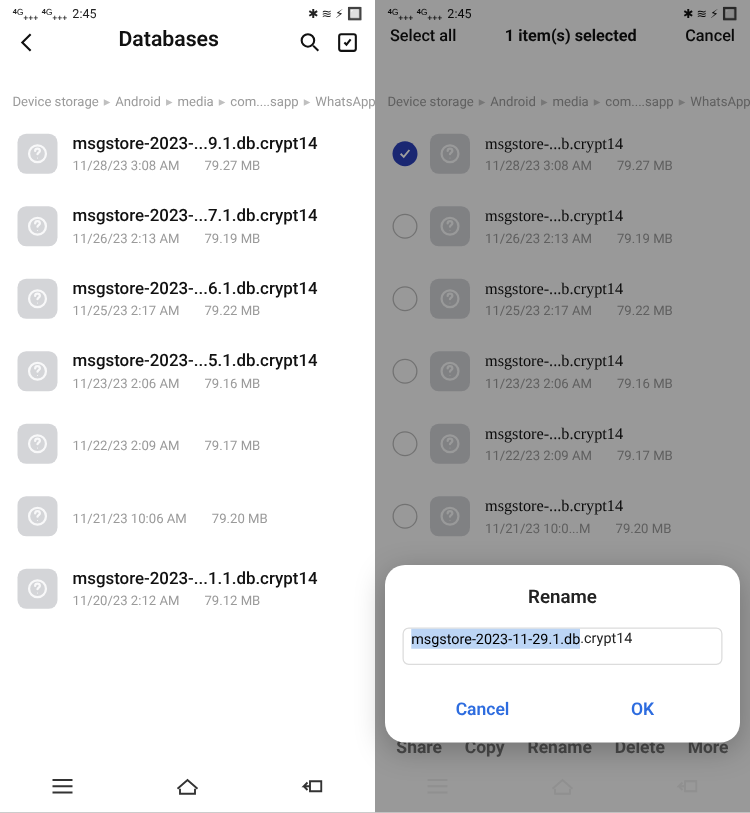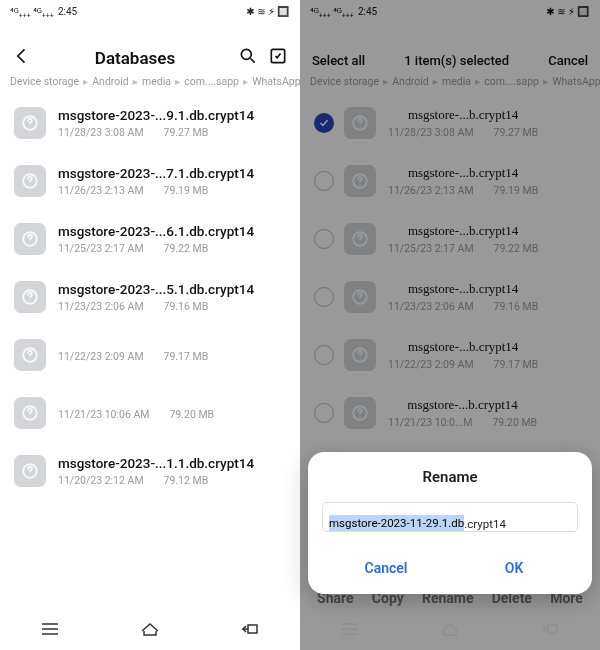--- a/index.html
+++ b/index.html
@@ -8,36 +8,36 @@
   .pane { width: 300px; height: 650px; position: relative; display: flex; flex-direction: column; }
   .pane.right { background: #f7f7f7; }
   .pane.right .dim { position:absolute; inset:0; background: rgba(0,0,0,.38); z-index: 2; pointer-events:none; }
 
   
   .status { height: 22px; display:flex; align-items:center; justify-content:space-between; padding: 0 10px; font-size: 10px; color:#222; }
   .status .l, .status .r { display:flex; align-items:center; gap:4px; }
   .right .status { color:#111; }
 
   
-  .header { height: 46px; display:flex; align-items:flex-end; padding: 0 10px; gap:6px; }
+  .header { height: 46px; display:flex; align-items:flex-start; padding: 0 10px; gap:6px; }
   .header .title { flex:1; text-align:center; font-size:17px; font-weight:600; color:#111; }
   .right .header { justify-content: space-between; padding: 0 12px; }
   .sel { font-size:13px; font-weight:500; color:#111; }
-  .sel.mid { flex:1; text-align:center; }
+  .sel.mid { flex:1; text-align:center;font-weight:bold; }
 
   .icon-btn { width:24px; height:24px; display:flex; align-items:center; justify-content:center; }
   svg { display:block; }
 
   
   .crumb { height:26px; display:flex; align-items:center; gap:4px; padding: 0 10px; font-size:10.5px; color:#9a9a9a; overflow:hidden; white-space:nowrap; }
   .crumb .arr { color:#c0c0c0; }
 
   
   .list { flex:1; overflow:hidden; }
-  .item { display:flex; align-items:center; padding: 8px 14px; height:58px;text-align:center; }
+  .item { display:flex; align-items:center; padding: 8px 14px; height:58px; }
   .thumb { width:32px; height:32px; border-radius:7px; background:#d4d5d8; display:flex; align-items:center; justify-content:center; margin-right:12px; flex-shrink:0; }
   .thumb svg { opacity:.85; }
   .meta { display:flex; flex-direction:column; min-width:0; }
   .fname { font-size:13.5px; color:#111; font-weight:500; white-space:nowrap; overflow:hidden; text-overflow:ellipsis; }
   .sub { font-size:10.5px; color:#9a9a9a; margin-top:3px; display:flex; gap:20px; }
   .check { width:20px; height:20px; border-radius:50%; margin-right:10px; flex-shrink:0; display:flex; align-items:center; justify-content:center; }
   .check.unchecked { border:1.5px solid #b8b8b8; }
   .check.checked { background:#2a3fb8; }
   .right .item { padding: 8px 10px 8px 14px; }
   .right .thumb { background:#cfd0d4; }
@@ -50,21 +50,21 @@
   
   .navbar { position:absolute; left:0; right:0; bottom:0; height:42px; display:flex; align-items:center; justify-content:space-around; }
   .right .navbar svg path, .right .navbar svg rect { stroke:#e8e8e8; }
 
   
   .actions { position:absolute; left:0; right:0; bottom:42px; height:18px; display:flex; justify-content:space-around; font-size:14px; color:#777; padding:0 8px;font-weight:bold; }
 
   
   .dialog { position:absolute; left:8px; right:8px; bottom:56px; background:#fff; border-radius:16px; z-index:3; padding:16px 14px 8px; box-shadow:0 6px 24px rgba(0,0,0,.25); }
   .dialog h3 { text-align:center; font-size:15px; font-weight:600; color:#222; margin-bottom:16px; }
-  .field { border:1px solid #dcdcdc; border-radius:5px; height:30px; display:flex; align-items:flex-end; padding:0 6px; font-size:11.5px; margin-bottom:18px; }
+  .field { border:1px solid #dcdcdc; border-radius:5px; height:30px; display:flex; align-items:flex-start; padding:0 6px; font-size:11.5px; margin-bottom:18px; }
   .sel-text { background:#bcd5f5; padding:1px 0; }
   .rest-text { color:#222; }
   .dialog-btns { display:flex; }
   .dialog-btns div { flex:1; text-align:center; padding:10px 0; font-size:14px; font-weight:600; color:#2d6cdf; }
 
 </style>
 </head>
 <body>
 
 <div class="root">

